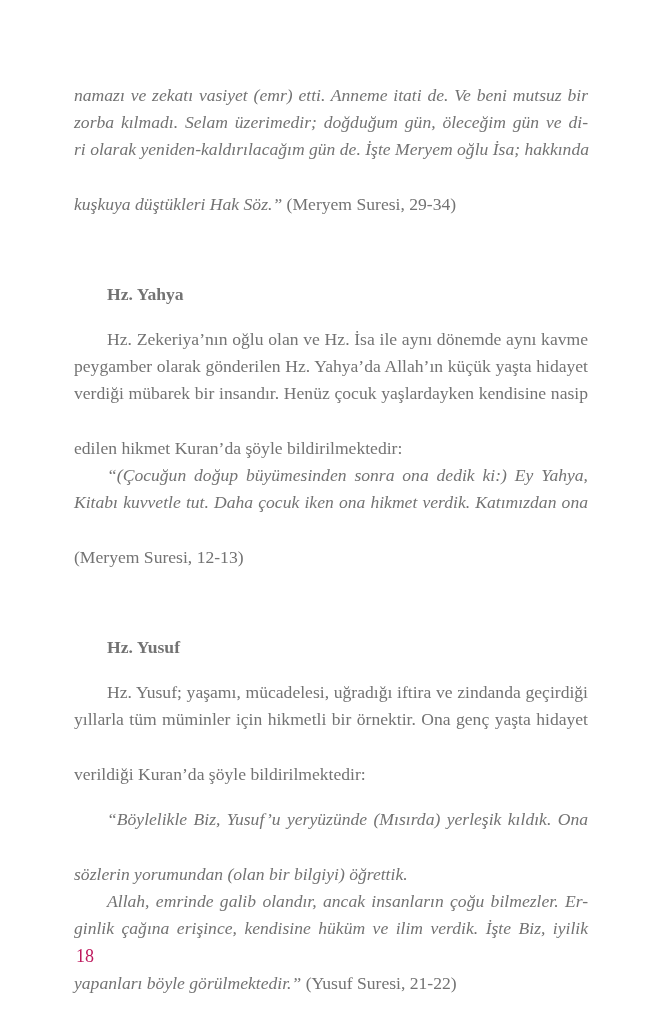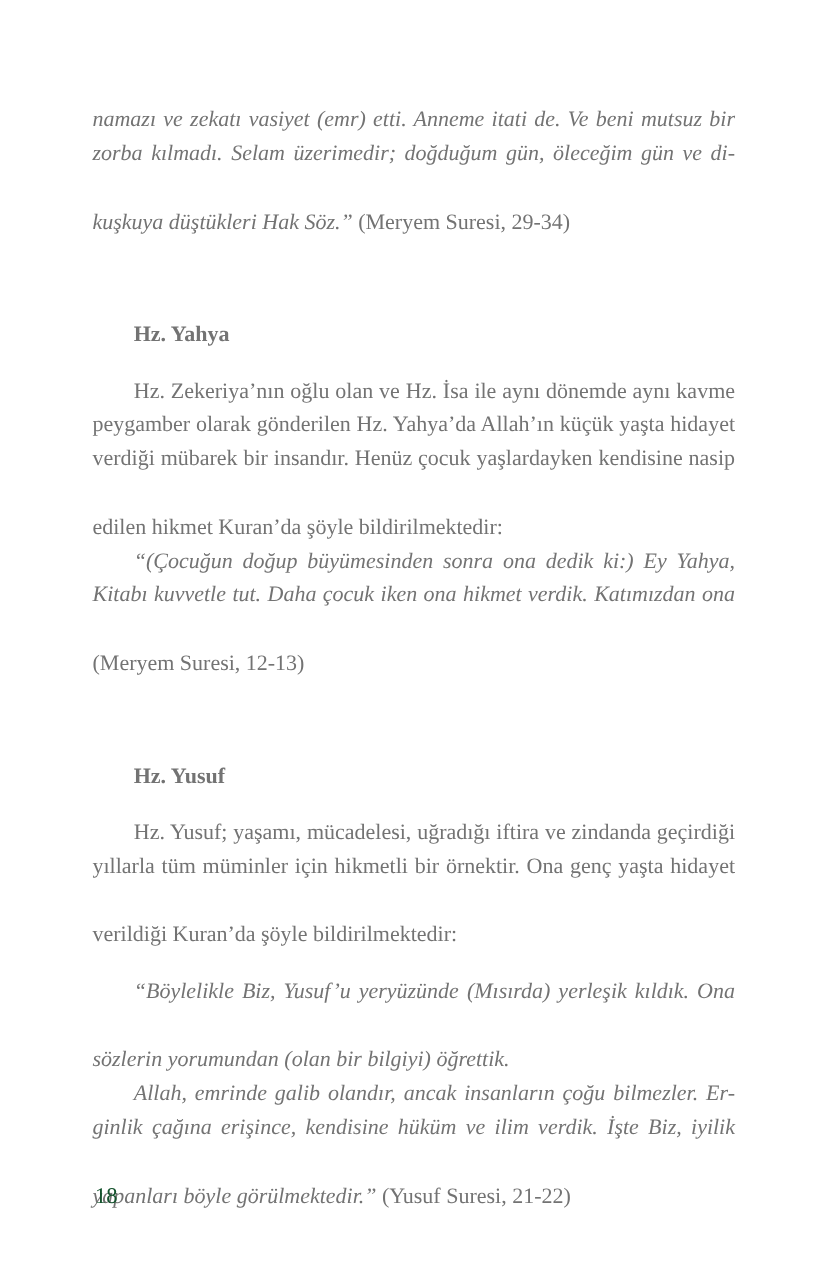--- a/index.html
+++ b/index.html
@@ -12,31 +12,32 @@
   .line { display:block; white-space:nowrap; height:27px; text-align:justify; text-align-last:justify; }
   .line.last { text-align-last:left;margin-top:28px; }
   .indent { padding-left:33px; }
   .it { font-style:italic; }
   .gap { height:18px; }
   .heading { font-weight:bold; padding-left:33px; height:27px;margin-top:45px; }
   .cite { font-style:normal; }
   .boldit { font-weight:bold; font-style:italic; }
   .pagenum {
     position:absolute; left:76px; top:946px;
-    font-family:"Liberation Serif","DejaVu Serif",serif; font-size:18px; color:#14532d;
+    font-family:"Liberation Serif","DejaVu Serif",serif; font-size:18px; color:#be185d;
   }
 </style>
 </head>
 <body>
 
 <div class="page">
 
   <div>
     <span class="line it">namazı ve zekatı vasiyet (emr) etti. Anneme itati de. Ve beni mutsuz bir</span>
     <span class="line it">zorba kılmadı. Selam üzerimedir; doğduğum gün, öleceğim gün ve di-</span>
+    <span class="line it">ri olarak yeniden-kaldırılacağım gün de. İşte Meryem oğlu İsa; hakkında</span>
     <span class="line last"><span class="it">kuşkuya düştükleri Hak Söz.”</span> <span class="cite">(Meryem Suresi, 29-34)</span></span>
   </div>
 
   <div class="gap"></div>
 
   <div>
     <div class="heading">Hz. Yahya</div>
     <div class="gap"></div>
     <span class="line indent">Hz. Zekeriya’nın oğlu olan ve Hz. İsa ile aynı dönemde aynı kavme</span>
     <span class="line">peygamber olarak gönderilen Hz. Yahya’da Allah’ın küçük yaşta hidayet</span>

